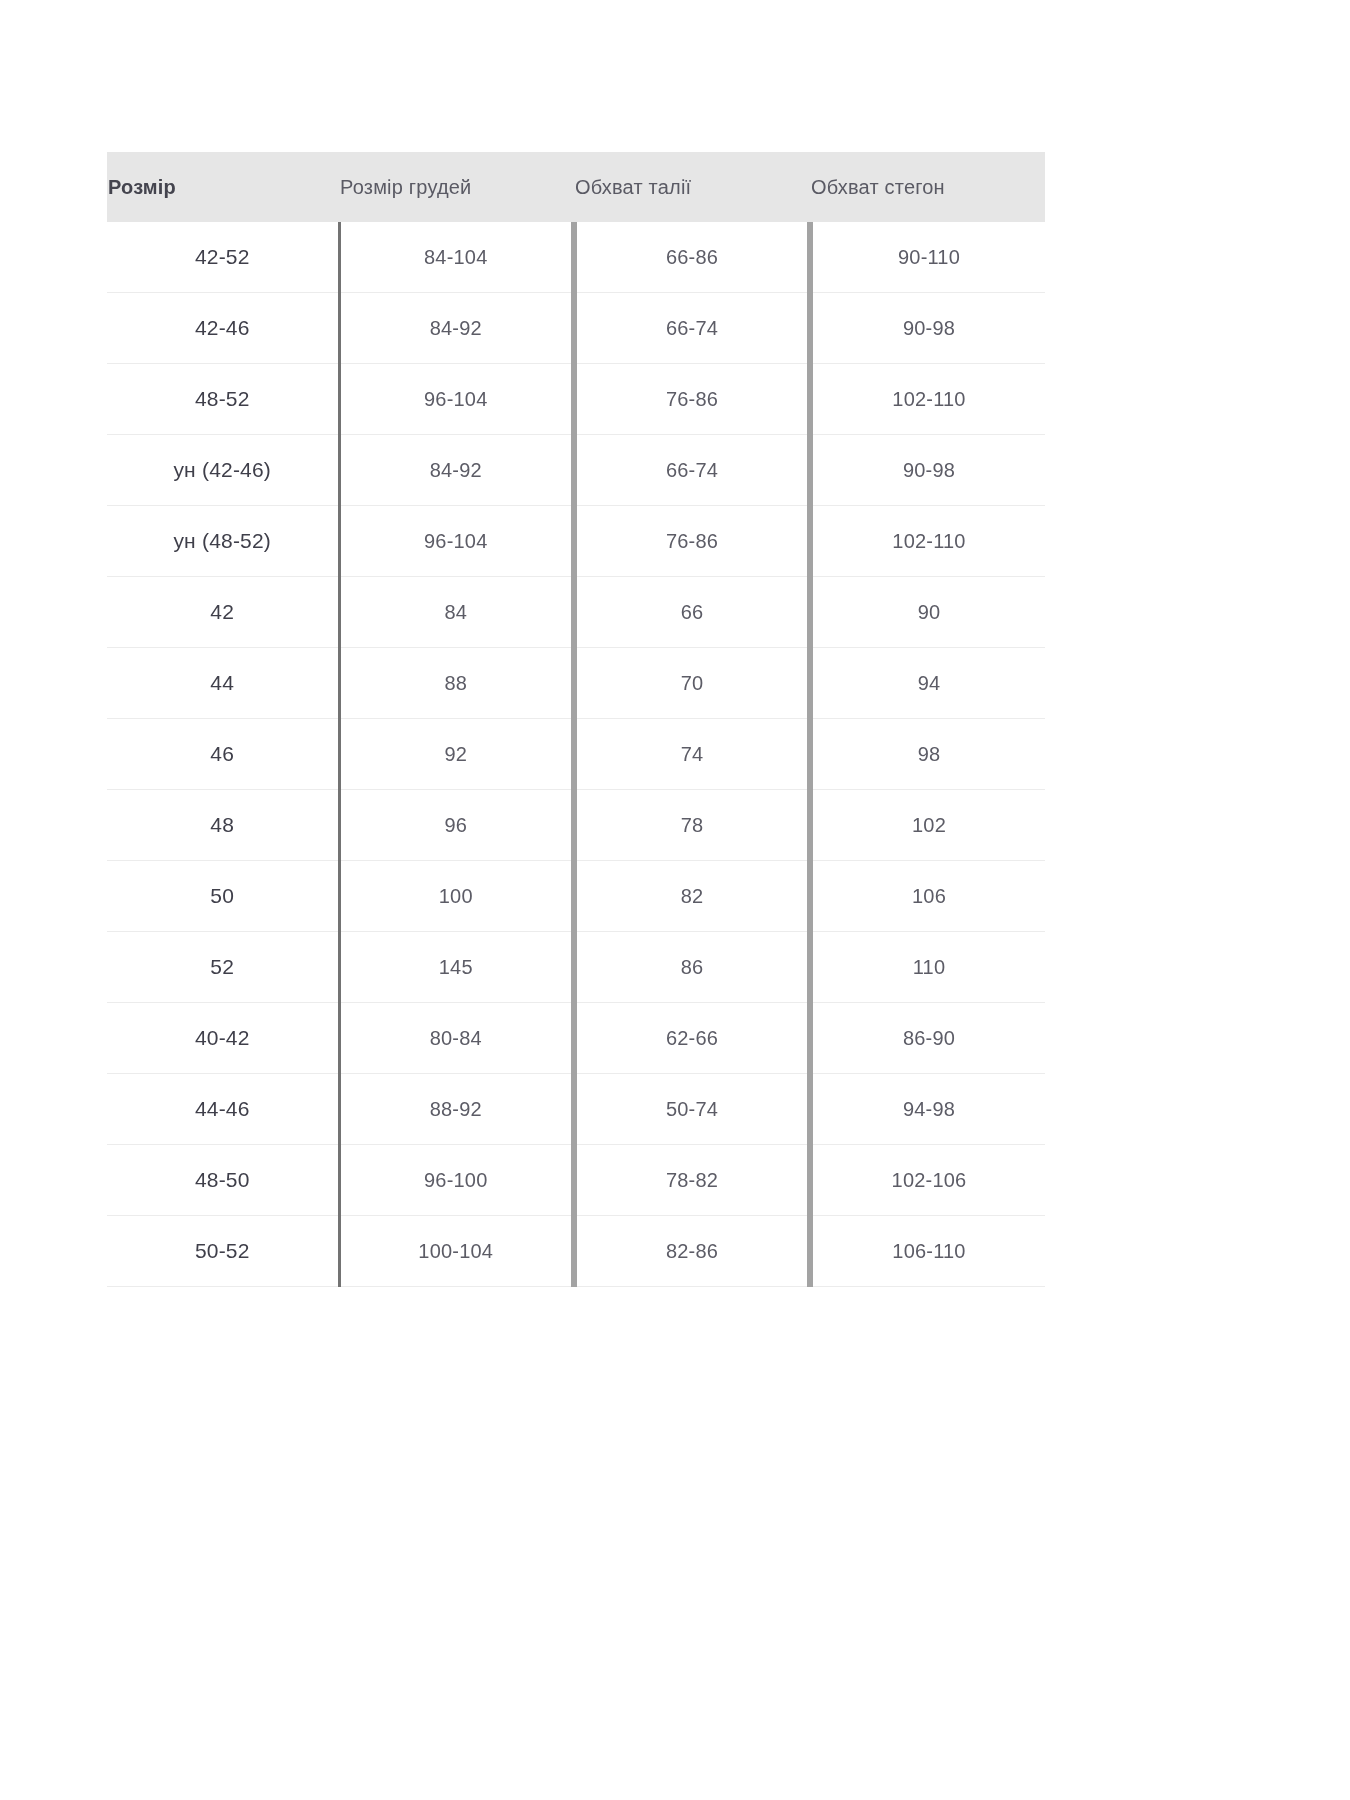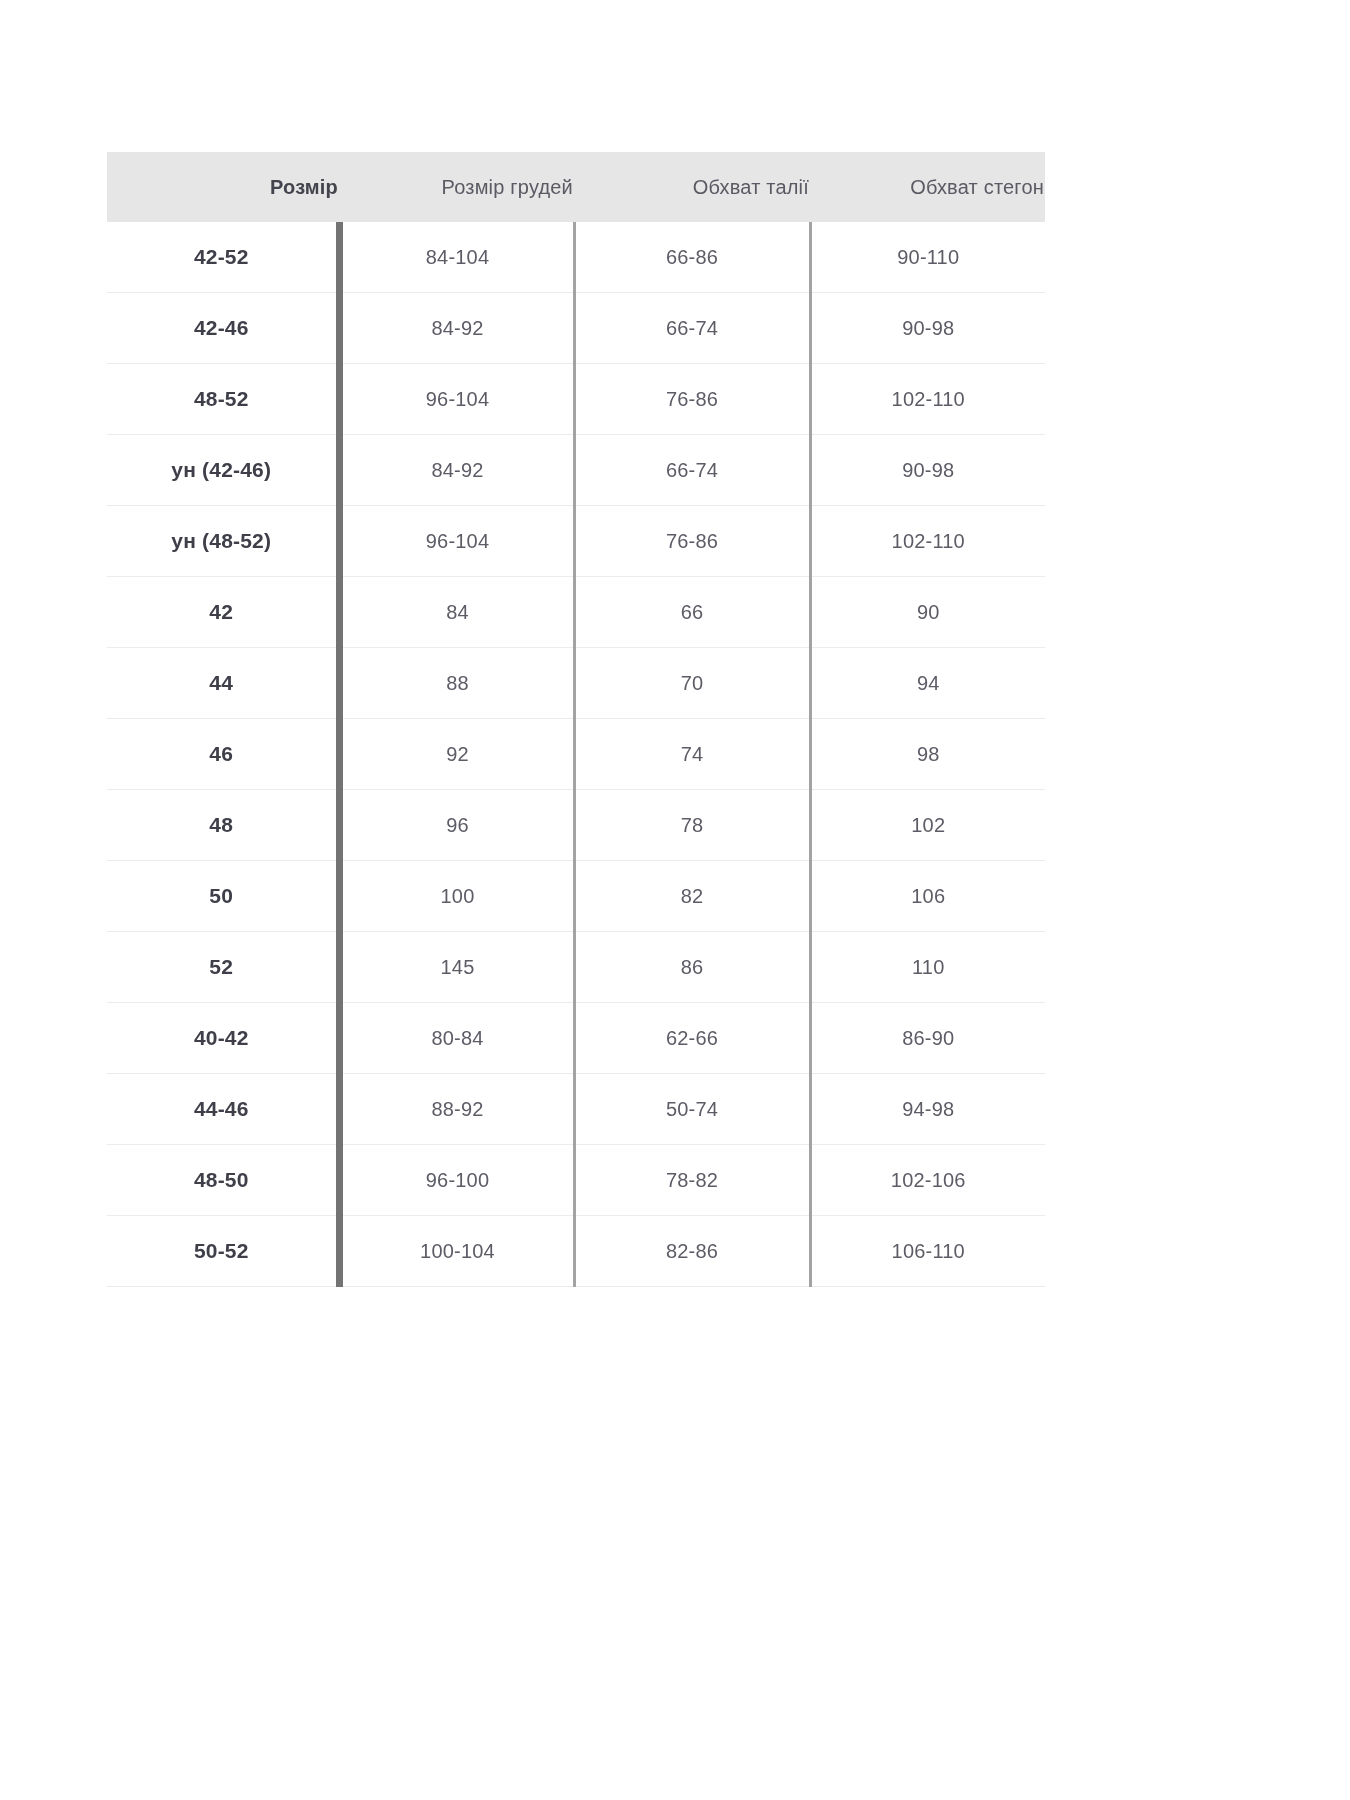--- a/index.html
+++ b/index.html
@@ -35,21 +35,21 @@
     border-collapse: collapse;
     table-layout: fixed;
   }
 
   table.size-table thead th {
     background: #e6e6e6;
     font-size: 20px;
     font-weight: 400;
     color: #5a5a64;
     height: 68px;
-    text-align: right;
+    text-align: left;
     vertical-align: middle;
     border: none;
     letter-spacing: 0.2px;
   }
 
   table.size-table thead th.col-size {
     font-weight: 700;
     color: #44444e;
   }
 
@@ -57,28 +57,28 @@
     height: 68px;
     text-align: center;
     vertical-align: middle;
     font-size: 20px;
     color: #5c5c66;
     border-bottom: 1px solid #ececec;
     letter-spacing: 0.2px;
   }
 
   table.size-table tbody td.cell-size {
-    font-weight: 700;
+    font-weight: 400;
     color: #3f3f4a;
     font-size: 21px;
-    border-right: 7px solid #737373;
+    border-right: 3px solid #737373;
   }
 
   table.size-table tbody td.cell-sep {
-    border-right: 3px solid #a3a3a3;
+    border-right: 6px solid #a3a3a3;
   }
 
   
   col.c-size  { width: 232px; }
   col.c-chest { width: 235px; }
   col.c-waist { width: 236px; }
   col.c-hips  { width: 235px; }
 </style>
 </head>
 <body>

